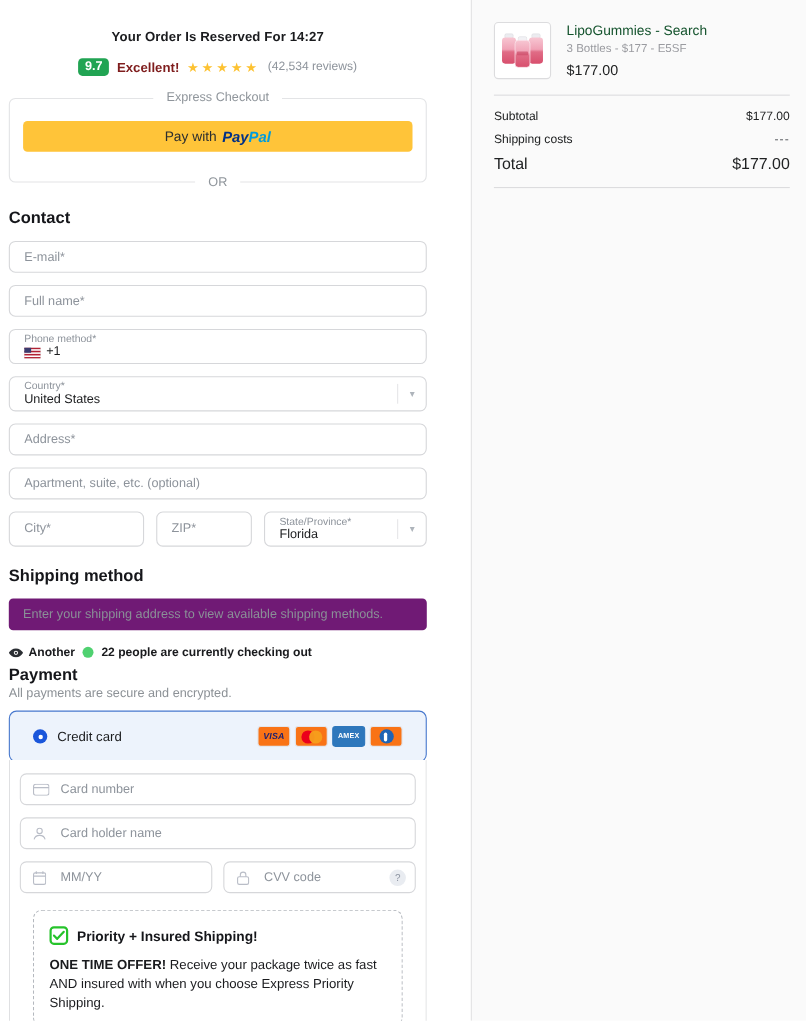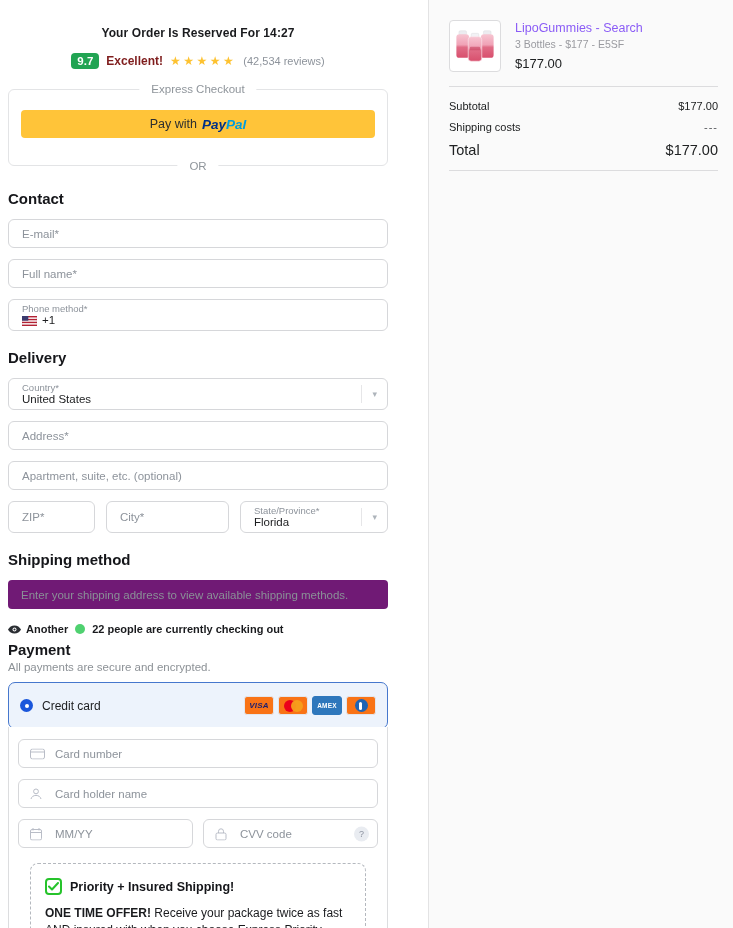--- a/index.html
+++ b/index.html
@@ -61,21 +61,21 @@
   .ship-notice { background:#701a75; border-radius:4px; height:29px; display:flex;
     align-items:center; padding:0 13px; font-size:11.5px; color:#8a9097; }
 
   .social-row { display:flex; align-items:center; gap:5px; margin-top:14px;
     font-size:11px; font-weight:700; color:#1a1b1e; }
   .green-dot { width:10px; height:10px; border-radius:50%; background:#4fd170; margin:0 2px; }
 
   .pay-sub { font-size:11.5px; color:#8c9196; margin-bottom:9px; }
 
   .pay-box { margin-top:2px; }
-  .pay-header { display:flex; align-items:center; height:47px; padding:0 11px;
+  .pay-header { display:flex; align-items:center; height:47px; padding:0 21px;
     background:#edf3fc; border:1px solid #4677cd; border-radius:7px; cursor:pointer; }
   .radio { width:13px; height:13px; border-radius:50%; background:#1a56db;
     display:flex; align-items:center; justify-content:center; flex:none; }
   .radio-dot { width:4px; height:4px; border-radius:50%; background:#fff; }
   .pay-label { font-size:12px; color:#1c1d1f; margin-left:9px; }
   .brands { margin-left:auto; display:flex; gap:4px; }
   .badge { width:30px; height:19px; border-radius:3px; background:#f97316; border:1px solid #e3e6ec;
     display:flex; align-items:center; justify-content:center; overflow:hidden; }
   .visa-txt { color:#1a1f71; font-weight:700; font-style:italic; font-size:8px; letter-spacing:.2px; }
   .amex { background:#2e77bc; border-color:#2e77bc; }
@@ -106,21 +106,21 @@
   .offer-title { font-size:12.5px; font-weight:700; color:#15161a; }
   .offer-body { margin-top:10px; font-size:12px; line-height:17px; color:#1a1b1e; }
   .offer-body b { font-weight:700; }
 
   
   .right { width:305px; background:#fafafa; border-left:1px solid #e3e3e4; padding:20px 15px 0 20px; }
   .product-row { display:flex; align-items:flex-start; }
   .product-img { width:52px; height:52px; background:#fff; border:1px solid #dcdcde; border-radius:4px;
     display:flex; align-items:center; justify-content:center; flex:none; }
   .product-info { margin-left:14px; padding-top:1px; }
-  .product-title { font-size:12.5px; color:#8b5cf6; }
+  .product-title { font-size:12.5px; color:#14532d; }
   .product-variant { font-size:10.5px; color:#9a9ba0; margin-top:3px; }
   .product-price { font-size:13px; color:#202223; margin-top:6px; }
   .divider { height:1px; background:#dcdcde; }
   .div-top { margin-top:14px; }
   .totals { padding:13px 0 0; }
   .t-row { display:flex; justify-content:space-between; align-items:baseline; font-size:11px; margin-bottom:9px;gap:48px; }
   .t-row .t-val { font-size:11px; }
   .t-row.total { font-size:14.5px; font-weight:500; margin:3px 0 12px; }
   .t-row.total .t-val { font-size:14.5px; }
   .ship-val { color:#55585c; letter-spacing:1px; }
@@ -162,34 +162,33 @@
             <rect y="0" width="15" height="1.43" fill="#b22234"></rect>
             <rect y="2.86" width="15" height="1.43" fill="#b22234"></rect>
             <rect y="5.72" width="15" height="1.43" fill="#b22234"></rect>
             <rect y="8.58" width="15" height="1.42" fill="#b22234"></rect>
             <rect width="6.3" height="4.7" fill="#3c3b6e"></rect>
           </svg>
           <span>+1</span>
         </div>
       </div>
 
-      <h2 class="section-h h-delivery">Delivery</h2>
       <div class="combo">
         <div class="combo-label">Country*</div>
         <div class="combo-value">United States</div>
         <div class="select-caret">
           <span class="select-sep"></span>
             <span class="caret">▾</span>
         </div>
       </div>
       <input class="field" type="text" placeholder="Address*" style="">
       <input class="field" type="text" placeholder="Apartment, suite, etc. (optional)" style="">
       <div class="row3">
+        <input class="field city-f" type="text" placeholder="City*" style="">
         <input class="field zip-f" type="text" placeholder="ZIP*" style="">
-        <input class="field city-f" type="text" placeholder="City*" style="">
         <div class="combo state-f">
           <div class="combo-label">State/Province*</div>
           <div class="combo-value">Florida</div>
           <div class="select-caret">
             <span class="select-sep"></span>
               <span class="caret">▾</span>
           </div>
         </div>
       </div>
 

